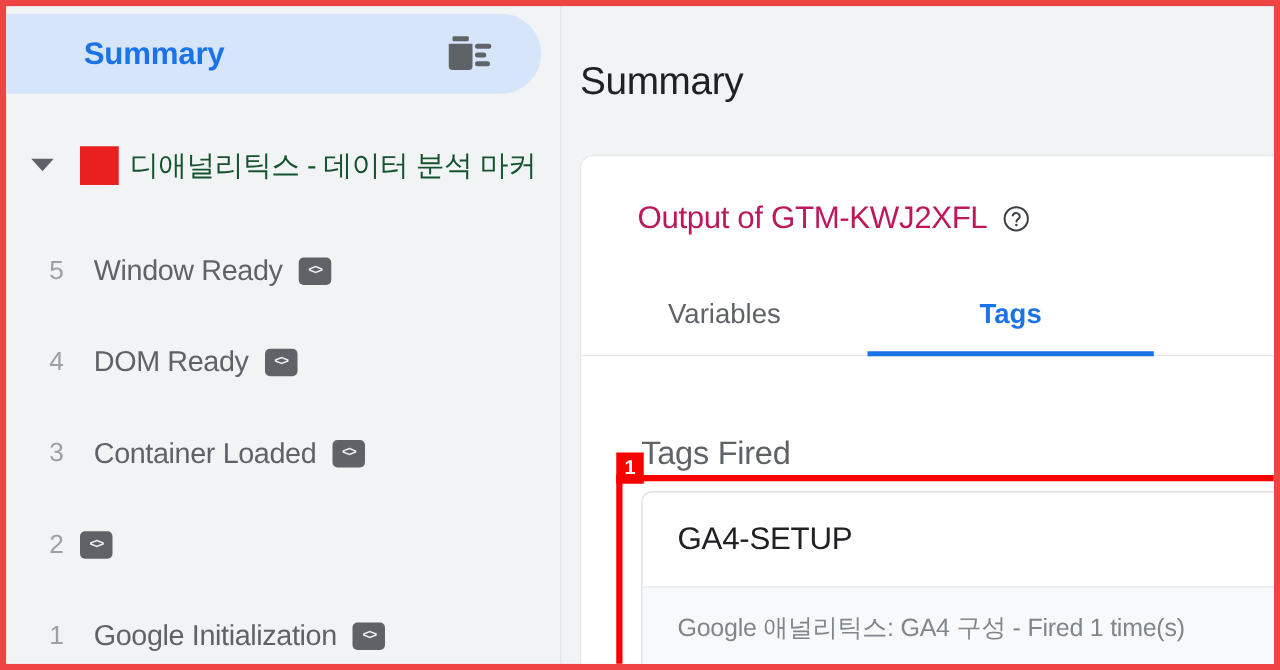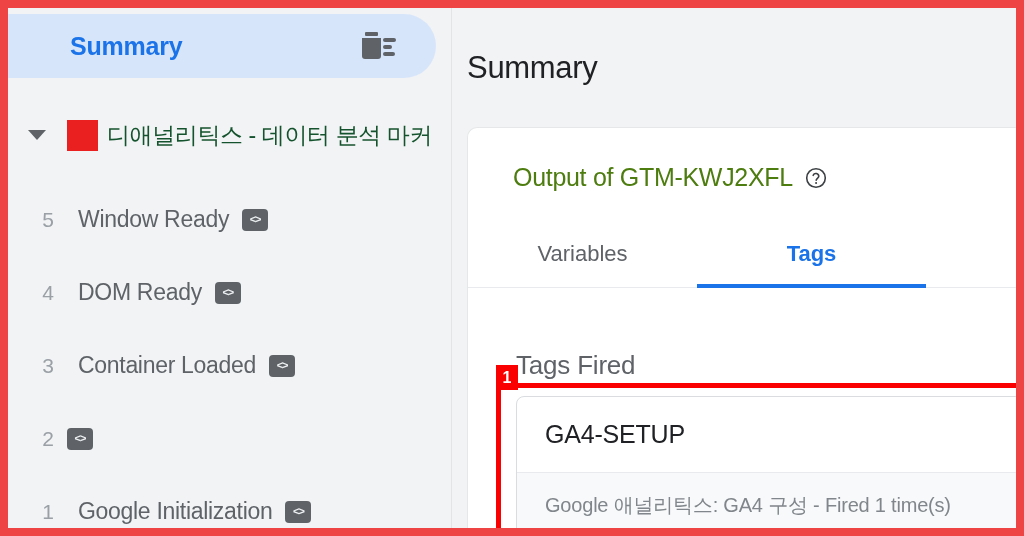--- a/index.html
+++ b/index.html
@@ -6,21 +6,21 @@
   html, body {
     width: 1024px; height: 536px;
     background: #ffffff;
     font-family: "Liberation Sans", "DejaVu Sans", sans-serif;
     overflow: hidden;
   }
   #screen {
     position: relative;
     width: 1024px; height: 536px;
     background: #f1f3f4;
-    border: 8px solid #ef4444;
+    border: 5px solid #ef4444;
     overflow: hidden;
   }
 
   
   #sidebar {
     position: absolute;
     left: 0; top: 0;
     width: 444px; height: 528px;
     background: #f1f3f4;
     border-right: 1px solid #e2e4e6;
@@ -153,21 +153,21 @@
     overflow: hidden;
   }
   .output-head {
     position: absolute;
     left: 45px; top: 35px;
     display: flex;
     align-items: center;
   }
   .output-head-text {
     font-size: 25px;
-    color: #4d7c0f;
+    color: #be185d;
     letter-spacing: -0.3px;
     white-space: nowrap;
   }
   .help-icon {
     margin-left: 12px;
     width: 22px; height: 22px;
     flex: none;
     cursor: pointer;
   }
 

